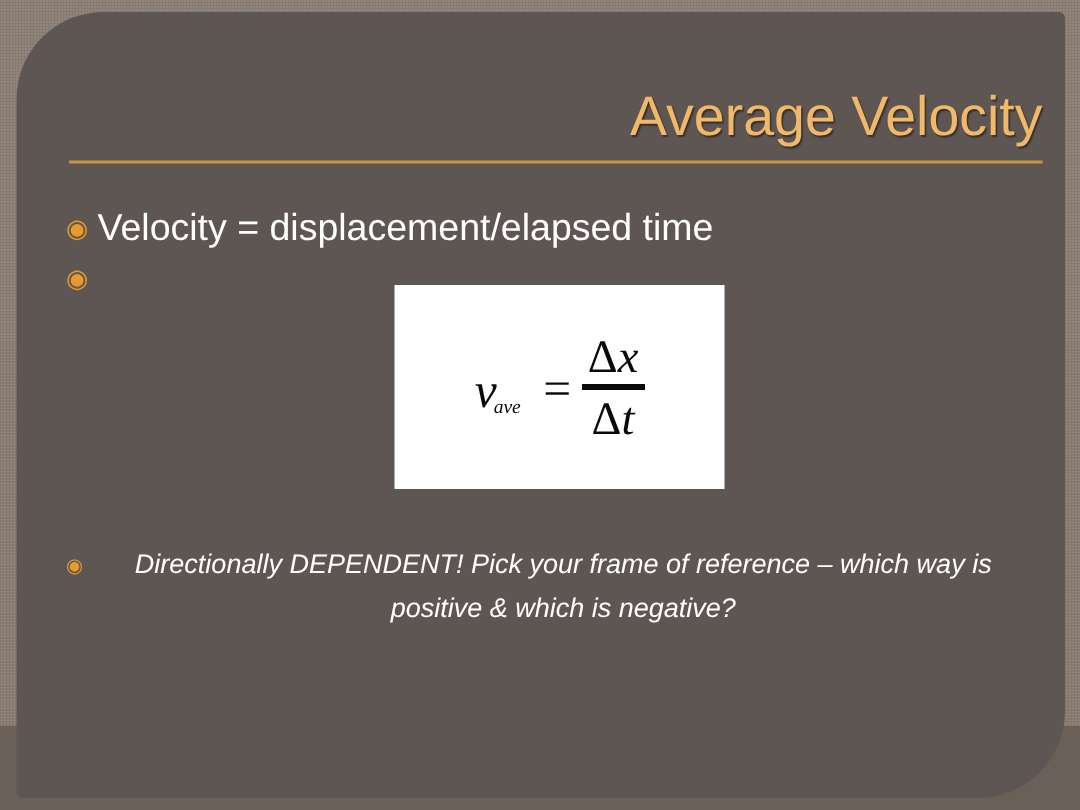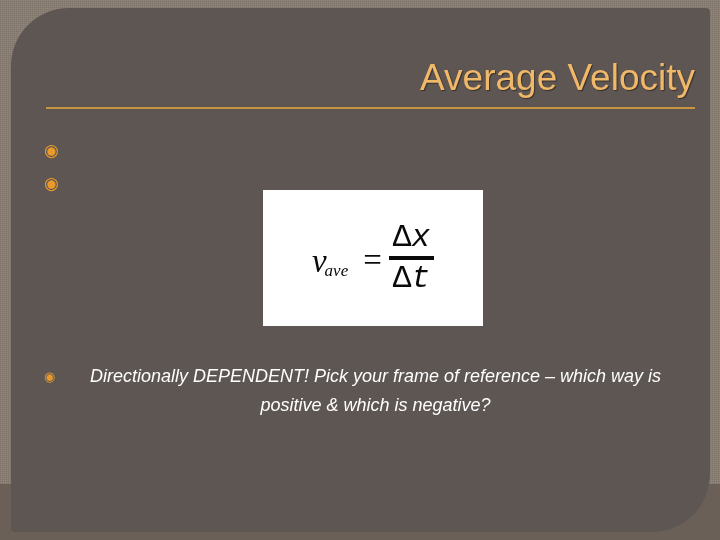--- a/index.html
+++ b/index.html
@@ -119,21 +119,21 @@
   }
   .eq-v {
     font-style: italic;
     font-size: 33px;
     line-height: 1;
     position: relative;
     top: 3px;
   }
   .eq-sub {
     font-style: italic;
-    font-size: 17px;
+    font-size: 13px;
     line-height: 1;
     position: relative;
     top: 12px;
     left: -2px;
   }
   .eq-eq {
     font-size: 33px;
     line-height: 1;
     margin: 0 7px 0 13px;
     position: relative;
@@ -142,21 +142,20 @@
   .eq-frac {
     display: flex;
     flex-direction: column;
     align-items: center;
   }
   .eq-num, .eq-den {
     font-size: 31px;
     line-height: 1.08;
     padding: 0 4px;
     white-space: nowrap;
-    font-family: Liberation Mono, monospace;
   }
   .eq-delta { font-style: normal; }
   .eq-var { font-style: italic; }
   .eq-bar {
     width: 100%;
     height: 4px;
     background: #0a0a0a;
     margin: 2px 0;
   }
 
@@ -197,20 +196,21 @@
 <div class="slide">
   <div class="panel corner-shape"></div>
 
   <div class="title">Average Velocity</div>
   <div class="title-rule"></div>
 
   <div class="body-top">
 
     <div class="bullet-row">
       <span class="bullet-mark">◉</span>
+      <span class="bullet-text">Velocity = displacement/elapsed time</span>
     </div>
 
     <div class="bullet-row">
       <span class="bullet-mark">◉</span>
     </div>
 
   </div>
 
   <div class="eq-box">
     <div class="eq-inner">

